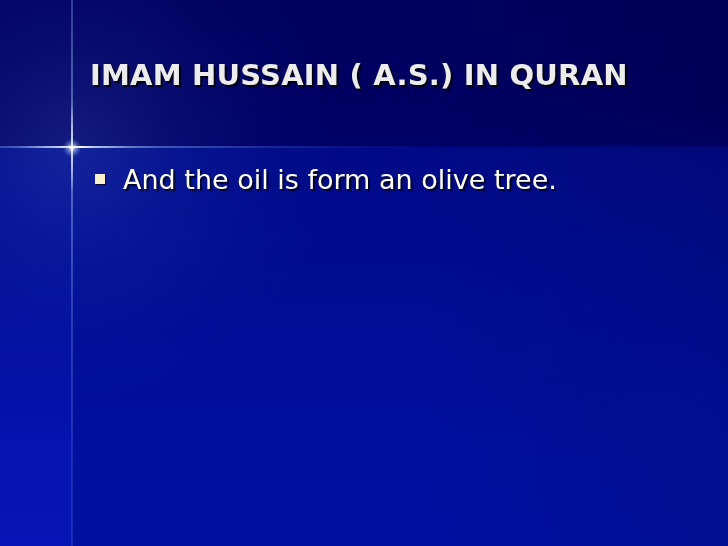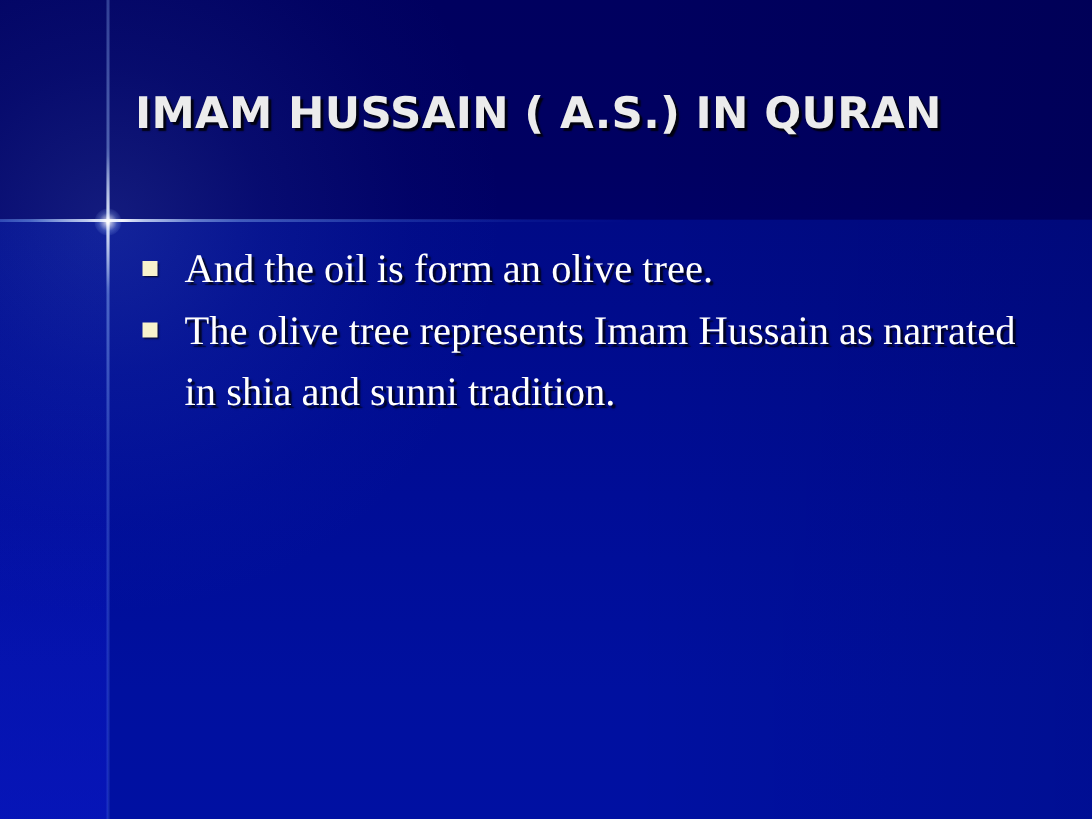--- a/index.html
+++ b/index.html
@@ -210,21 +210,20 @@
     left: 7px;
     top: 15px;
     width: 10px;
     height: 10px;
     background: #F7F2CC;
     box-shadow: 1px 1px 1px rgba(0,0,0,0.6);
   }
 
   .bullet-item .txt {
     display: block;
-    font-family: Liberation Serif, serif;
   }
 </style>
 </head>
 <body>
 
 <div class="slide">
 
   <div class="bg-base"></div>
   <div class="bg-leftband"></div>
   <div class="bg-rightfall"></div>
@@ -240,21 +239,17 @@
 
     <h1 class="title">IMAM HUSSAIN ( A.S.) IN QURAN</h1>
 
     <ul class="body-list">
 
       <li class="bullet-item">
         <span class="marker"></span>
         <span class="txt">And the oil is form an olive tree.</span>
       </li>
 
-      <li class="bullet-item">
-        <span class="marker"></span>
-        <span class="txt">The olive tree represents Imam Hussain as narrated in shia and sunni tradition.</span>
-      </li>
 
 
     </ul>
   </div>
 </div>
 
 </body></html>

